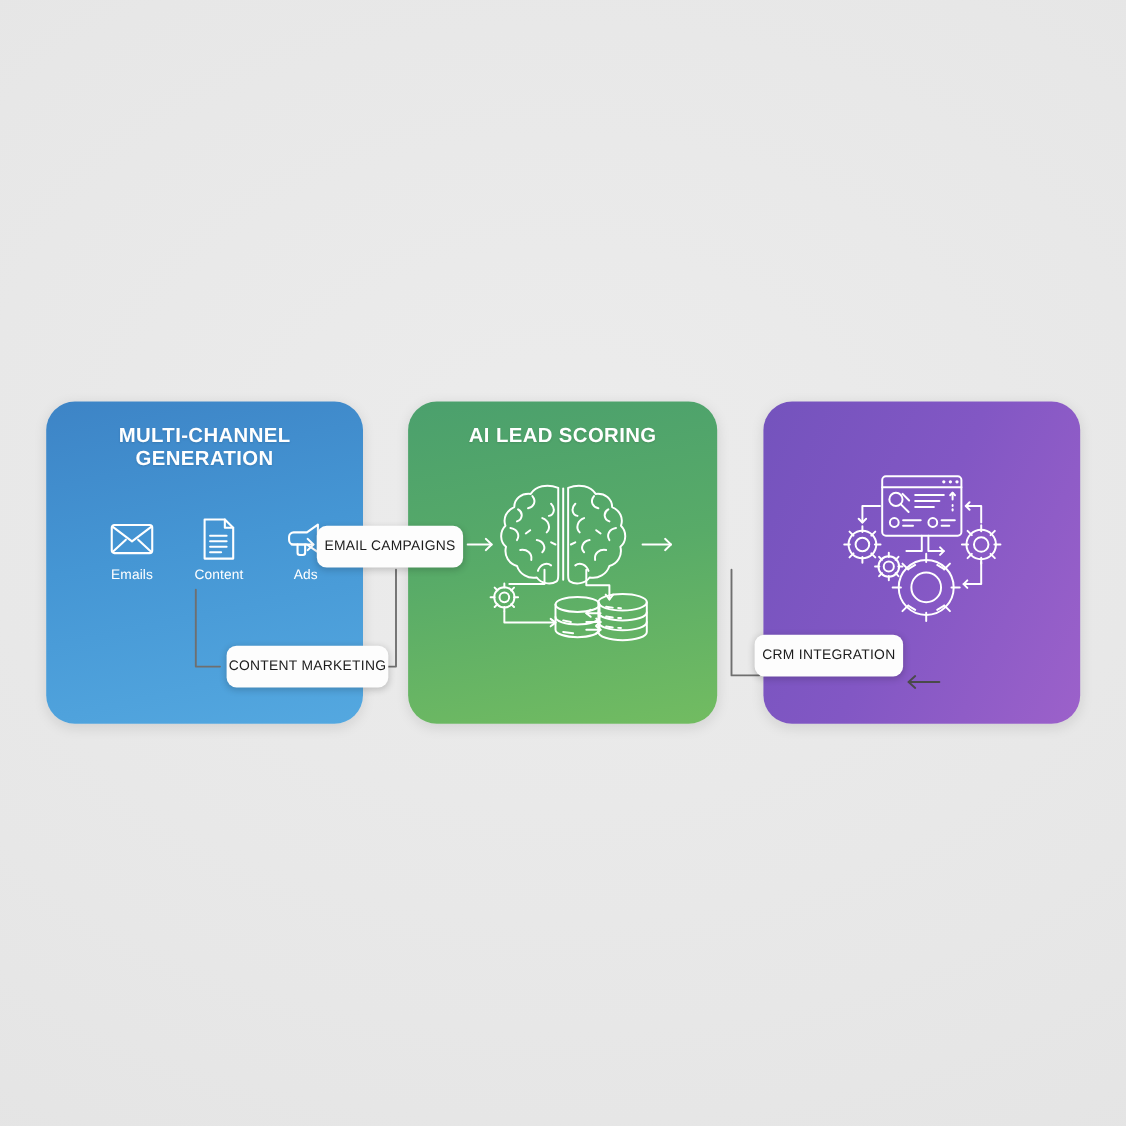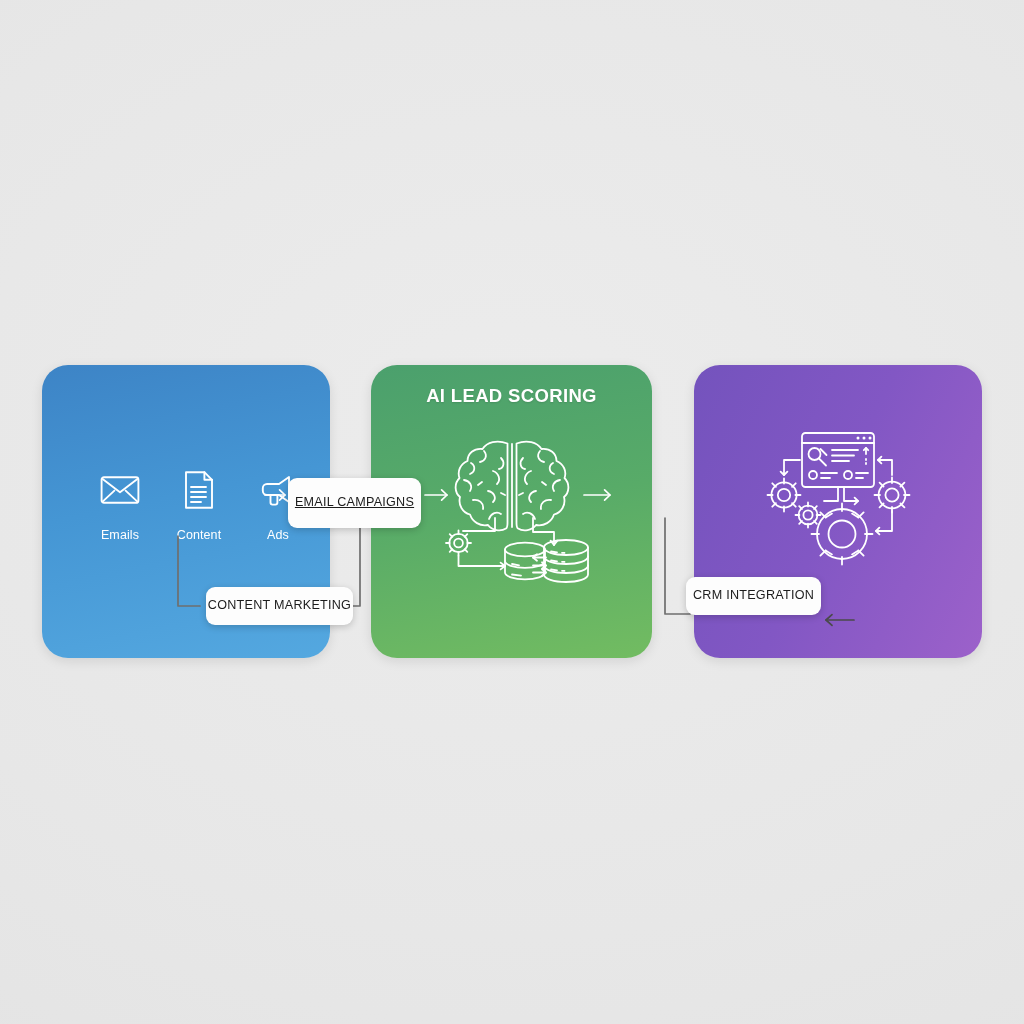--- a/index.html
+++ b/index.html
@@ -72,21 +72,21 @@
     flex-direction: column;
     align-items: center;
   }
   .icon-item .glyph {
     height: 44px;
     display: flex;
     align-items: center;
     justify-content: center;
   }
   .icon-item .caption {
-    margin-top: 16px;
+    margin-top: 3px;
     color: #ffffff;
     font-size: 12.5px;
     letter-spacing: 0.1px;
     white-space: nowrap;
   }
 
   
   .illus {
     position: absolute;
   }
@@ -103,21 +103,21 @@
     font-size: 12.6px;
     letter-spacing: 0.25px;
     display: flex;
     align-items: center;
     justify-content: center;
     text-align: center;
     line-height: 1.25;
     white-space: pre-line;
     z-index: 6;
   }
-  #chip-email     { left: 288px; top: 478px; width: 133px; height: 50px; text-decoration: underline; }
+  #chip-email     { left: 288px; top: 478px; width: 133px; height: 38px; }
   #chip-content   { left: 194px; top: 587px; width: 147px; height: 38px; margin-left: 12px; }
   #chip-qualified { left: 622px; top: 478px; width: 123px; height: 38px; }
   #chip-crm       { left: 686px; top: 577px; width: 135px; height: 38px; }
   #chip-auto      { left: 858px; top: 596px; width: 100px; height: 48px; font-size: 12.2px; }
 
   
   #connectors {
     position: absolute;
     left: 0; top: 0;
     width: 1024px; height: 1024px;
@@ -130,20 +130,22 @@
   #arrow-p1-out { left: 264px; top: 486px; }
   #arrow-p2-in  { left: 424px; top: 486px; }
   #arrow-p2-out { left: 583px; top: 486px; }
 </style>
 </head>
 <body>
 
 <div id="stage">
 
   <div class="panel" id="panel-1">
+    <div class="panel-title">MULTI-CHANNEL
+GENERATION</div>
 
     <div class="icon-row">
 
       <div class="icon-item">
         <span class="glyph">
           <svg width="40" height="30" viewBox="0 0 40 30" fill="none" stroke="#ffffff" stroke-width="1.9" stroke-linejoin="round" stroke-linecap="round">
             <rect x="1.6" y="2.2" width="36.8" height="25.6" rx="2.4"></rect>
             <path d="M2.6 4 L20 17.2 L37.4 4"></path>
             <path d="M2.6 26.6 L14.4 15.6"></path>
             <path d="M37.4 26.6 L25.6 15.6"></path>

